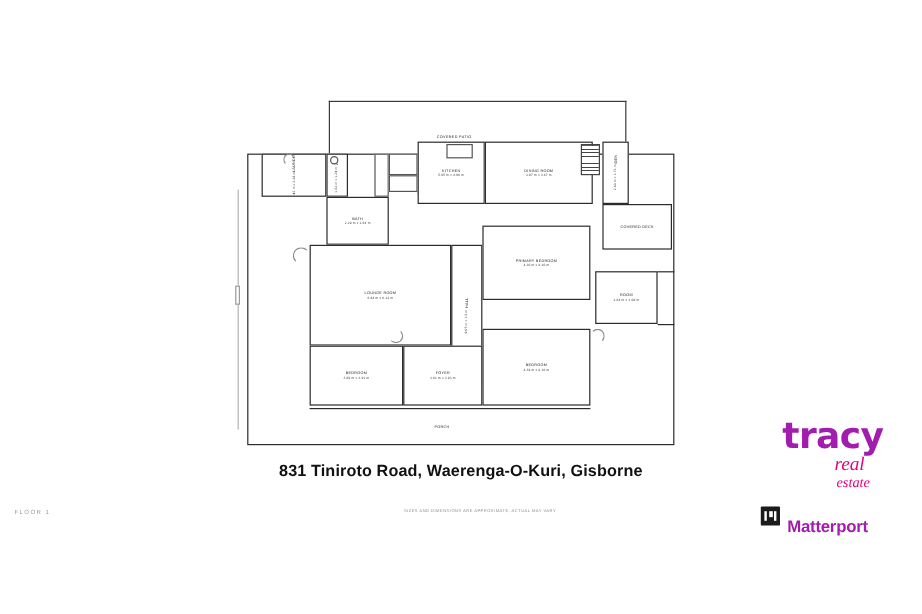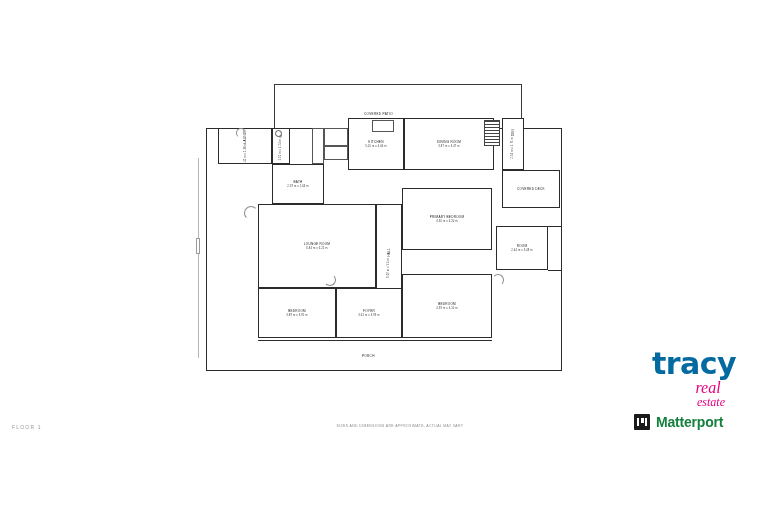--- a/index.html
+++ b/index.html
@@ -152,21 +152,21 @@
     position: absolute;
     left: 634px;
     top: 350px;
     width: 120px;
     text-align: center;
   }
   .brand-name {
     font-family: "DejaVu Sans", sans-serif;
     font-size: 30px;
     font-weight: bold;
-    color: #0369a1;
+    color: #a21caf;
     line-height: 0.95;
     letter-spacing: -0.5px;
   }
   .brand-sub1 {
     font-family: "Liberation Serif", serif;
     font-style: italic;
     font-size: 16px;
     color: #e6007e;
     line-height: 1.05;
     margin-top: 1px;
@@ -207,22 +207,23 @@
   .mp-mark::after {
     content: "";
     position: absolute;
     left: 6.5px; top: 4px;
     width: 3px; height: 5px;
     background: #fff;
   }
   .mp-text {
     font-size: 14px;
     font-weight: bold;
-    color: #15803d;
+    color: #a21caf;
     letter-spacing: -0.2px;
+    margin-top: 16px;
   }
 </style>
 </head>
 <body>
 
 <div id="page">
 
   <div class="plan-wrap">
 
     <div class="patio-outline"></div>
@@ -315,20 +316,21 @@
 
     <div class="door-arc" style="left:48px; top:128px; width:14px; height:14px; border-color:#8a8a8a; border-right-color:transparent; border-bottom-color:transparent;"></div>
     <div class="door-arc" style="left:128px; top:196px; width:12px; height:12px; border-color:#8a8a8a; border-left-color:transparent; border-top-color:transparent;"></div>
     <div class="door-arc" style="left:296px; top:196px; width:12px; height:12px; border-color:#8a8a8a; border-left-color:transparent; border-bottom-color:transparent;"></div>
     <div class="door-arc" style="left:40px; top:50px; width:10px; height:10px; border-color:#8a8a8a; border-right-color:transparent; border-bottom-color:transparent;"></div>
 
     <div class="wall-seg" style="left:352px; top:148px; width:14px; height:0.8px;"></div>
     <div class="wall-seg" style="left:352px; top:192px; width:14px; height:0.8px;"></div>
   </div>
 
+  <div class="address">831 Tiniroto Road, Waerenga-O-Kuri, Gisborne</div>
   <div class="disclaimer">SIZES AND DIMENSIONS ARE APPROXIMATE, ACTUAL MAY VARY</div>
   <div class="floor-label">FLOOR 1</div>
 
   <div class="brand">
     <div class="brand-name">tracy</div>
     <div class="brand-sub1">real</div>
     <div class="brand-sub2">estate</div>
   </div>
 
   <div class="matterport">

